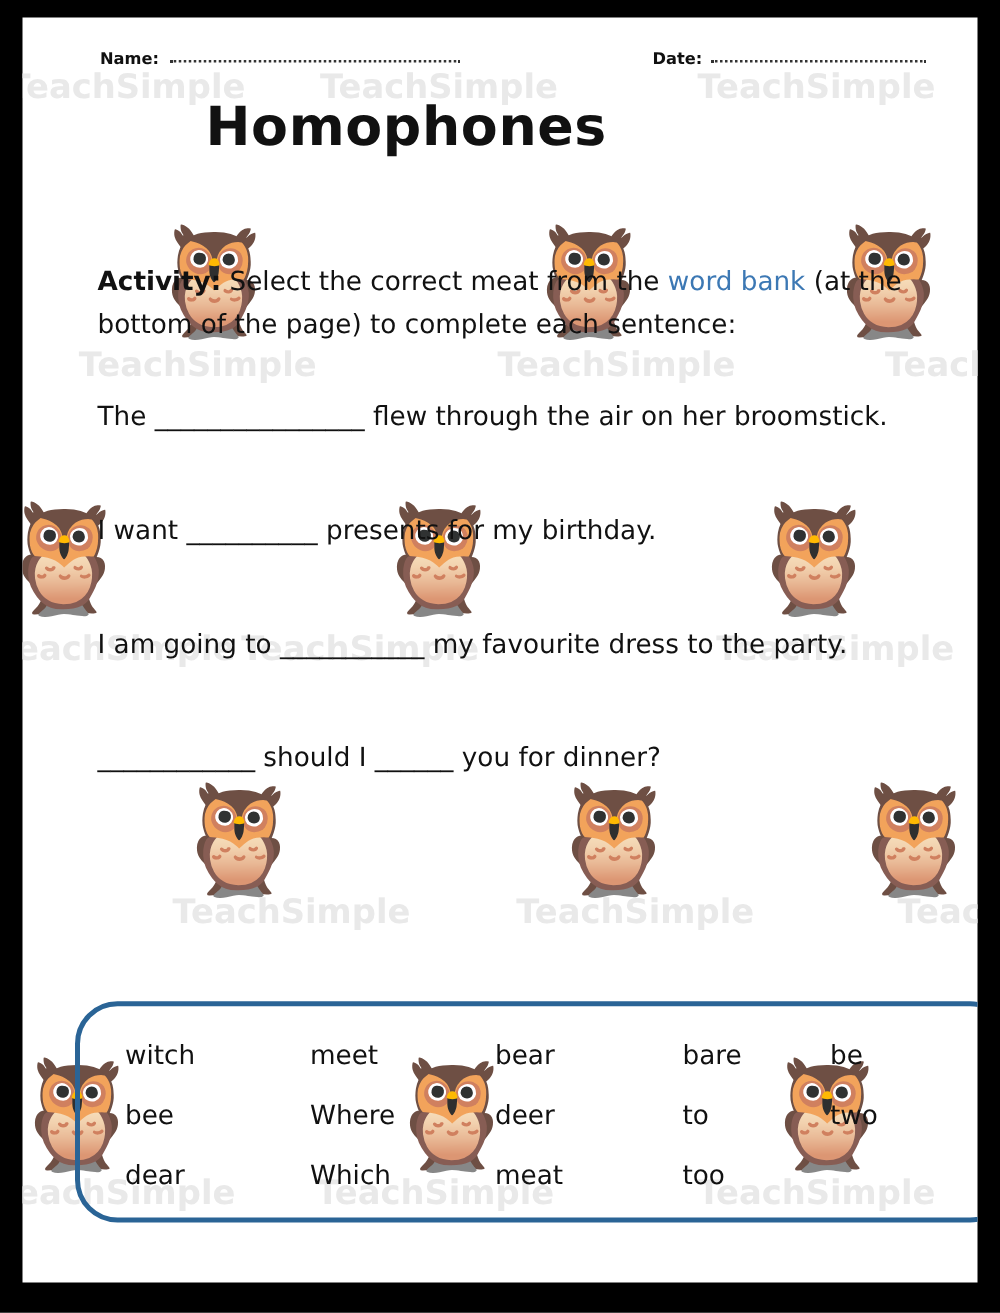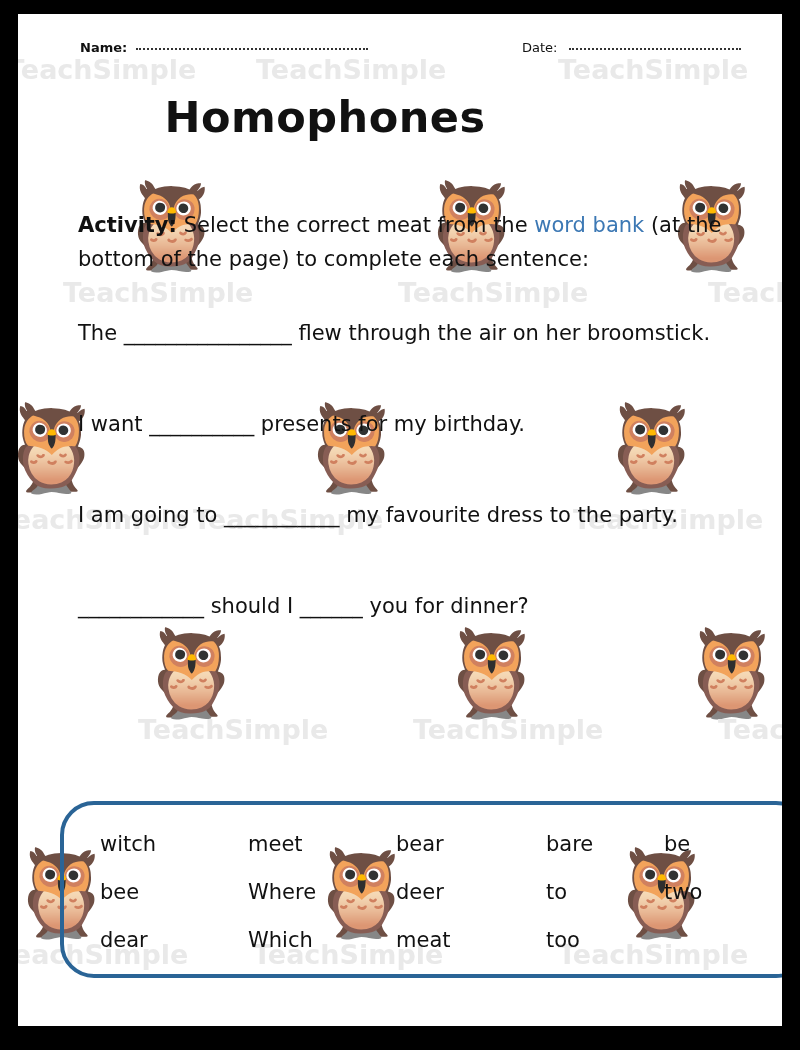--- a/index.html
+++ b/index.html
@@ -71,35 +71,35 @@
     top: 10px;
     width: 232px;
     border-bottom: 2px dotted #333;
   }
   .hdr .date-lbl {
     position: absolute;
     left: 504px;
     top: 2px;
     font-family: "DejaVu Sans", sans-serif;
     font-size: 13px;
-    font-weight: 400;
+    font-weight: 700;
     color: #111;
   }
   .hdr .date-dots {
     position: absolute;
     left: 551px;
     top: 10px;
     width: 172px;
     border-bottom: 2px dotted #333;
   }
 
   
   .title {
     position: absolute;
-    top: 78px;
+    top: 63px;
     left: 0;
     width: 614px;
     text-align: center;
     font-family: "DejaVu Sans", sans-serif;
     font-size: 43px;
     font-weight: 700;
     color: #111;
     letter-spacing: 0.5px;
   }
 

